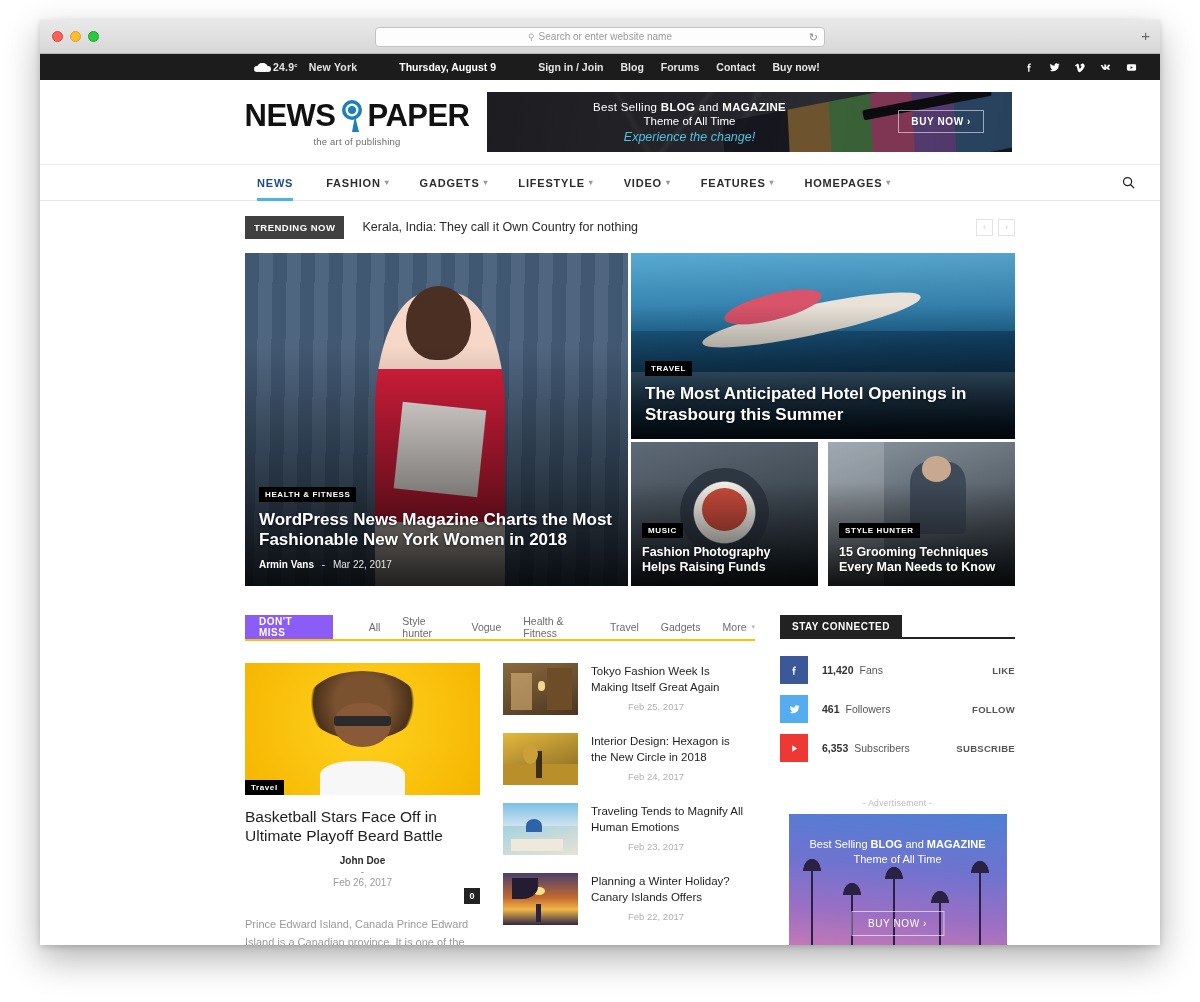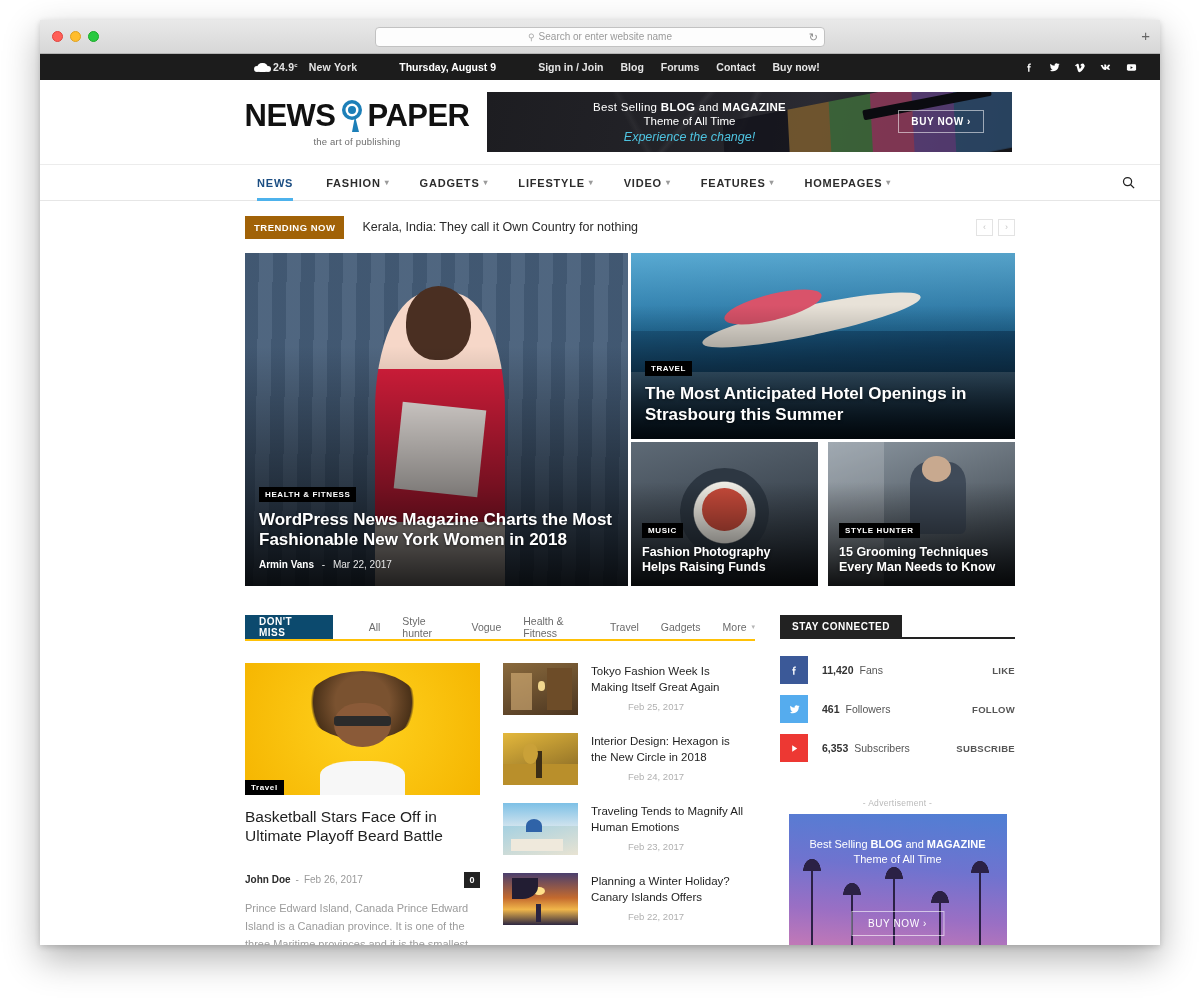--- a/index.html
+++ b/index.html
@@ -163,21 +163,21 @@
   .nav .caret { font-size: 8px; color:#9b9b9b; }
   .nav .searchbtn { margin-left: auto; display:flex; align-items:center; padding-right: 2px; cursor:pointer;}
 
   
   .content { padding: 0 22px; background:#fff; }
   .inner { margin-left: 183px; width: 770px; }
 
   
   .trending { display:flex; align-items:center; height: 52px; }
   .trending .badge {
-    background: #a16207; color:#fff; font-size: 9.5px; font-weight: bold;
+    background: #404040; color:#fff; font-size: 9.5px; font-weight: bold;
     letter-spacing: .5px; padding: 6px 9px;
   }
   .trending .ttl { font-size: 12.5px; color:#2b2b2b; margin-left: 18px; }
   .trending .arrows { margin-left:auto; display:flex; gap: 5px;}
   .trending .arr {
     width: 17px; height: 17px; border: 1px solid #e3e3e3; color:#c7c7c7;
     font-size: 9px; display:flex; align-items:center; justify-content:center; cursor:pointer;
   }
 
   
@@ -224,37 +224,37 @@
   
   .lower { display:flex; gap: 25px; margin-top: 29px; }
   .col-main { width: 510px; }
   .col-side { width: 235px; }
 
   
   .dm {
     display:flex; align-items:stretch; border-bottom: 2px solid #ffc107; height: 26px;
   }
   .dm .tab {
-    background:#0c4a6e; color:#fff; font-size: 10px; font-weight: bold; letter-spacing:.5px;
+    background:#8b5cf6; color:#fff; font-size: 10px; font-weight: bold; letter-spacing:.5px;
     padding: 0 14px; display:flex; align-items:center;
   }
   .dm .filters { display:flex; align-items:center; gap: 22px; margin-left: 36px; font-size: 10.5px; color:#6b6b6b;}
   .dm .filters .f { cursor:pointer; }
   .dm .filters .f.more { display:flex; gap:5px; align-items:center;}
   .dm .filters .caret { font-size: 7px; color:#b5b5b5;}
 
   .dmbody { display:flex; gap: 23px; margin-top: 22px; }
   .lead { width: 235px; }
   .lead .thumb {
     width: 235px; height: 132px; position:relative; overflow:hidden;
     background: radial-gradient(circle at 50% 45%, #ffd21f, #f5b500);
   }
   .lead .thumb .cat { position:absolute; left:0; bottom:0; }
   .lead h3 { font-size: 15.5px; line-height: 1.25; color:#1f1f1f; margin-top: 12px; font-weight: normal;}
-  .lead .meta { margin-top: 26px; font-size: 10px; color:#9a9a9a; display:flex; align-items:center;}
+  .lead .meta { margin-top: 9px; font-size: 10px; color:#9a9a9a; display:flex; align-items:center;flex-direction:column;}
   .lead .meta b { color:#2b2b2b; }
   .lead .meta .sep { margin: 0 5px; }
   .lead .cmt {
     margin-left:auto; background:#222; color:#fff; font-size: 9px; font-weight:bold;
     min-width: 16px; height: 16px; display:flex; align-items:center; justify-content:center;
   }
   .lead p { font-size: 11px; line-height: 1.65; color:#9b9b9b; margin-top: 11px; }
 
   .lst { width: 245px; display:flex; flex-direction:column; gap: 18px; }
   .lst .row { display:flex; gap: 13px; }

